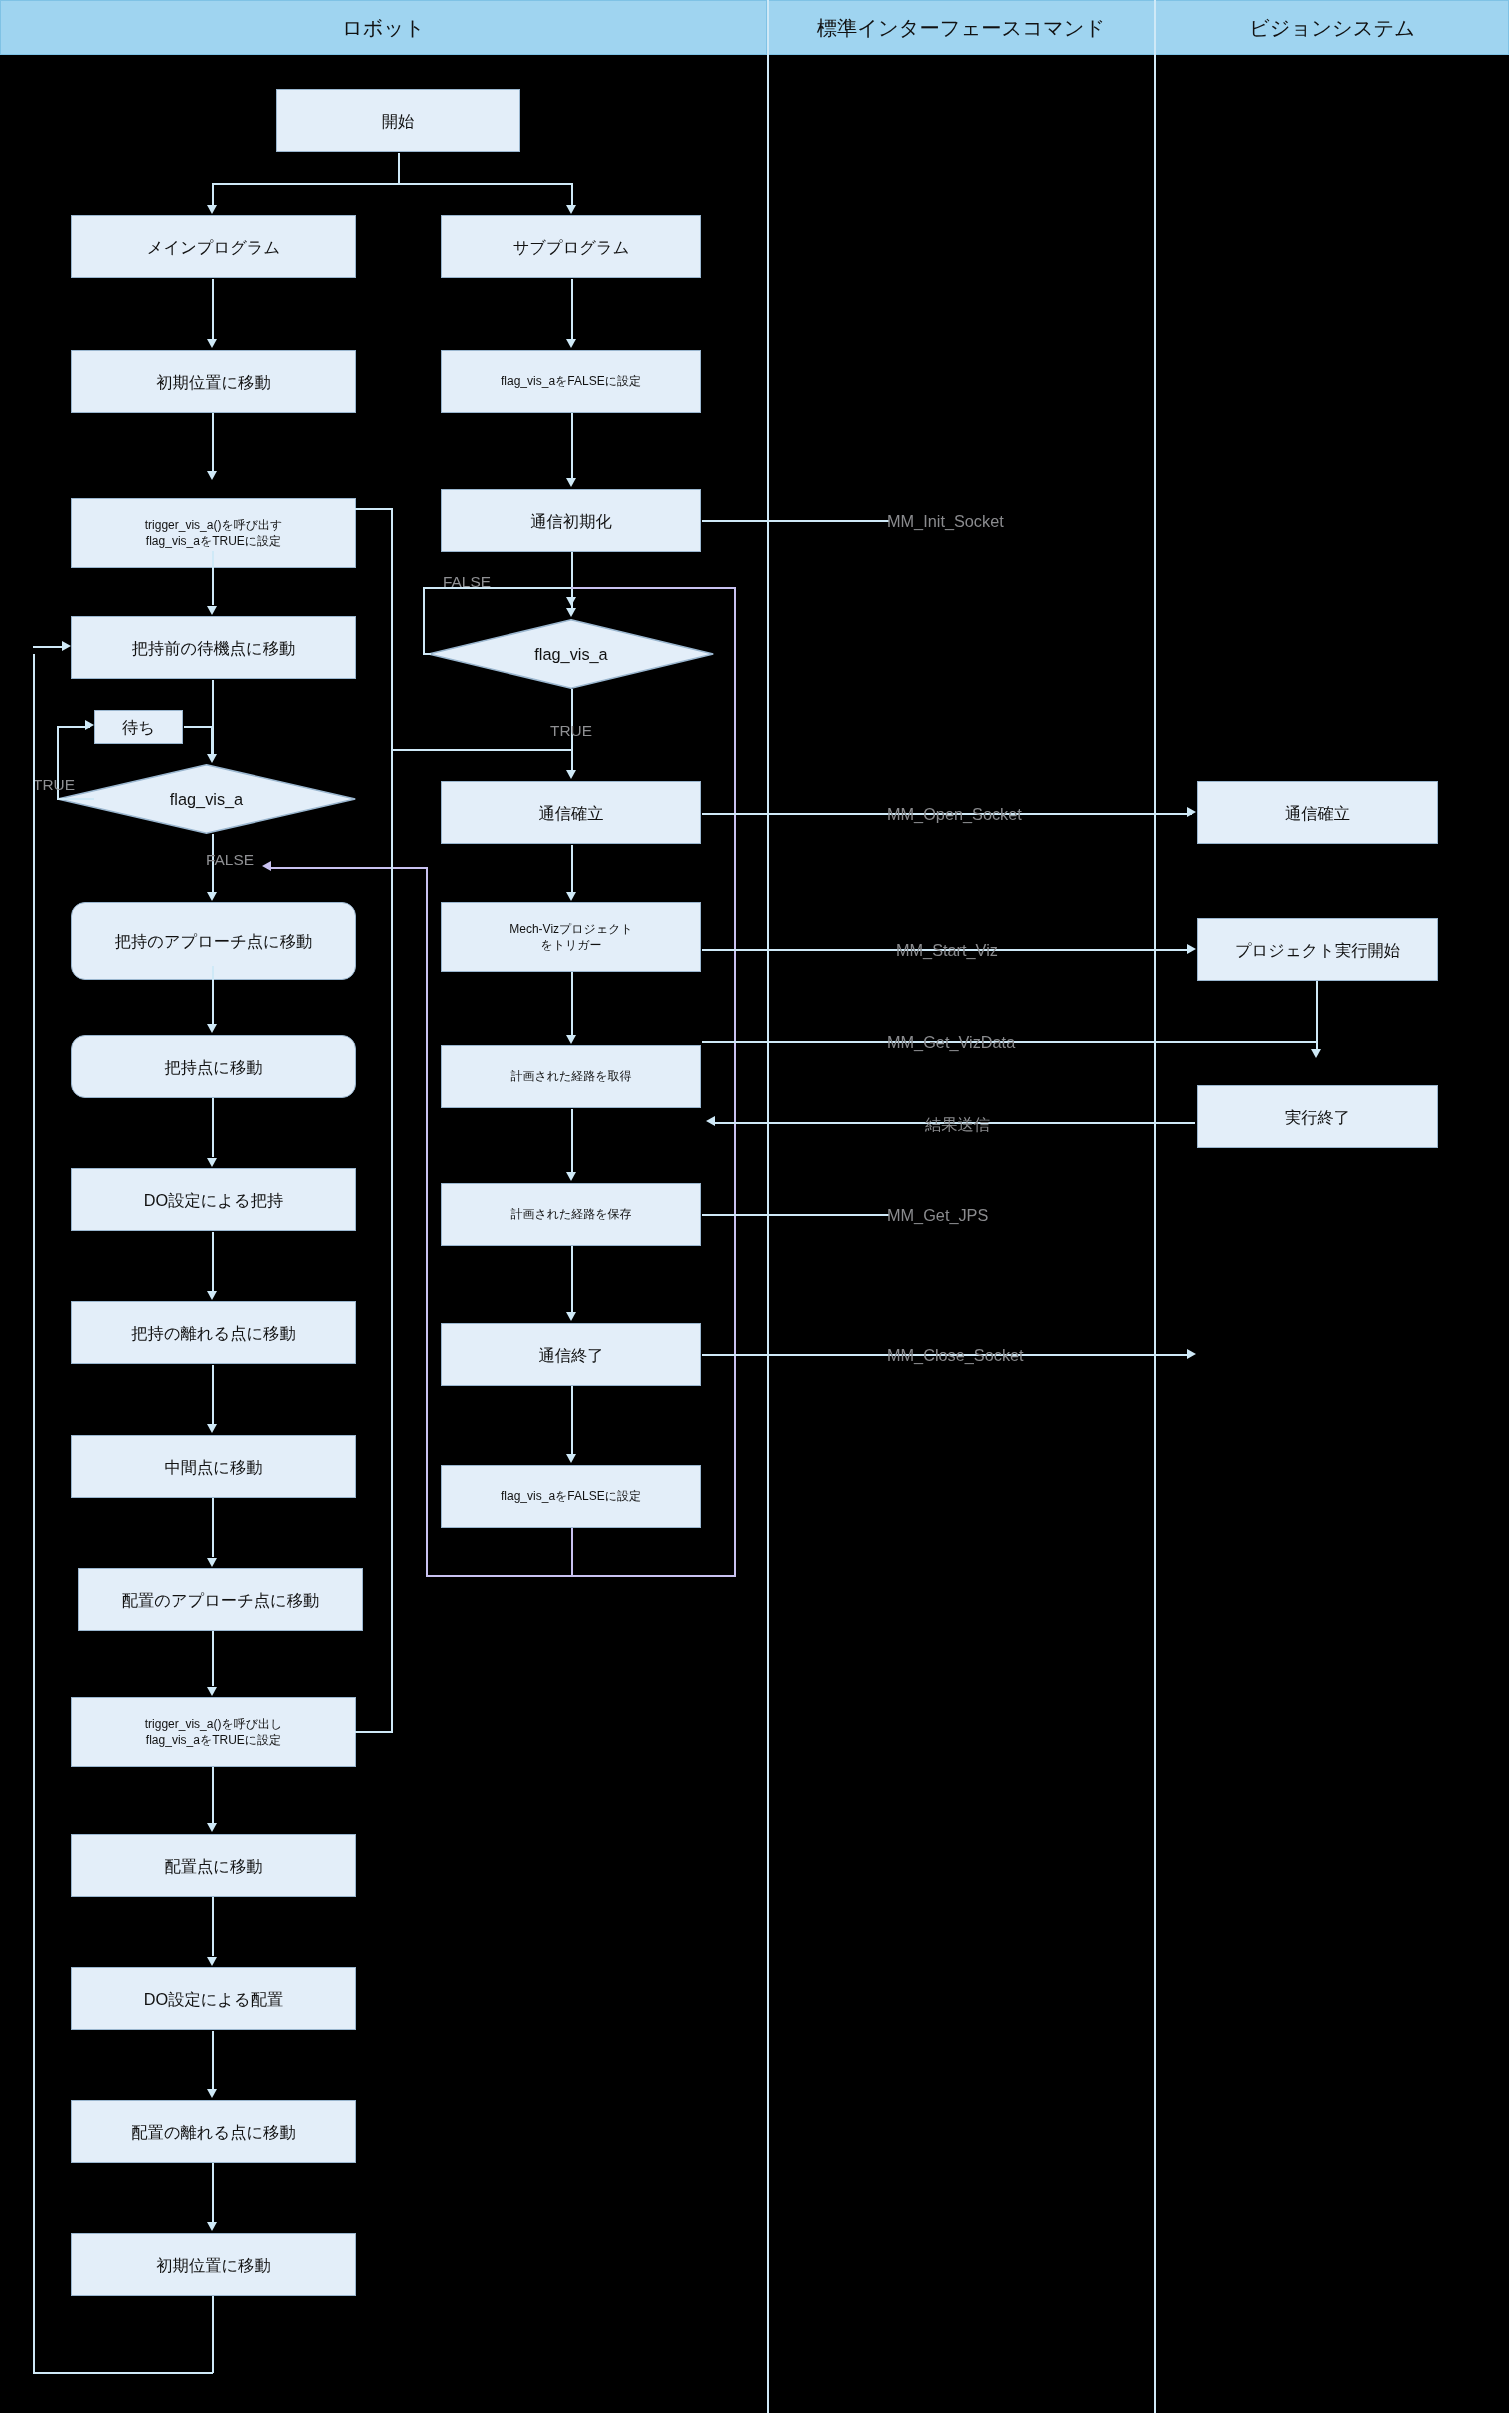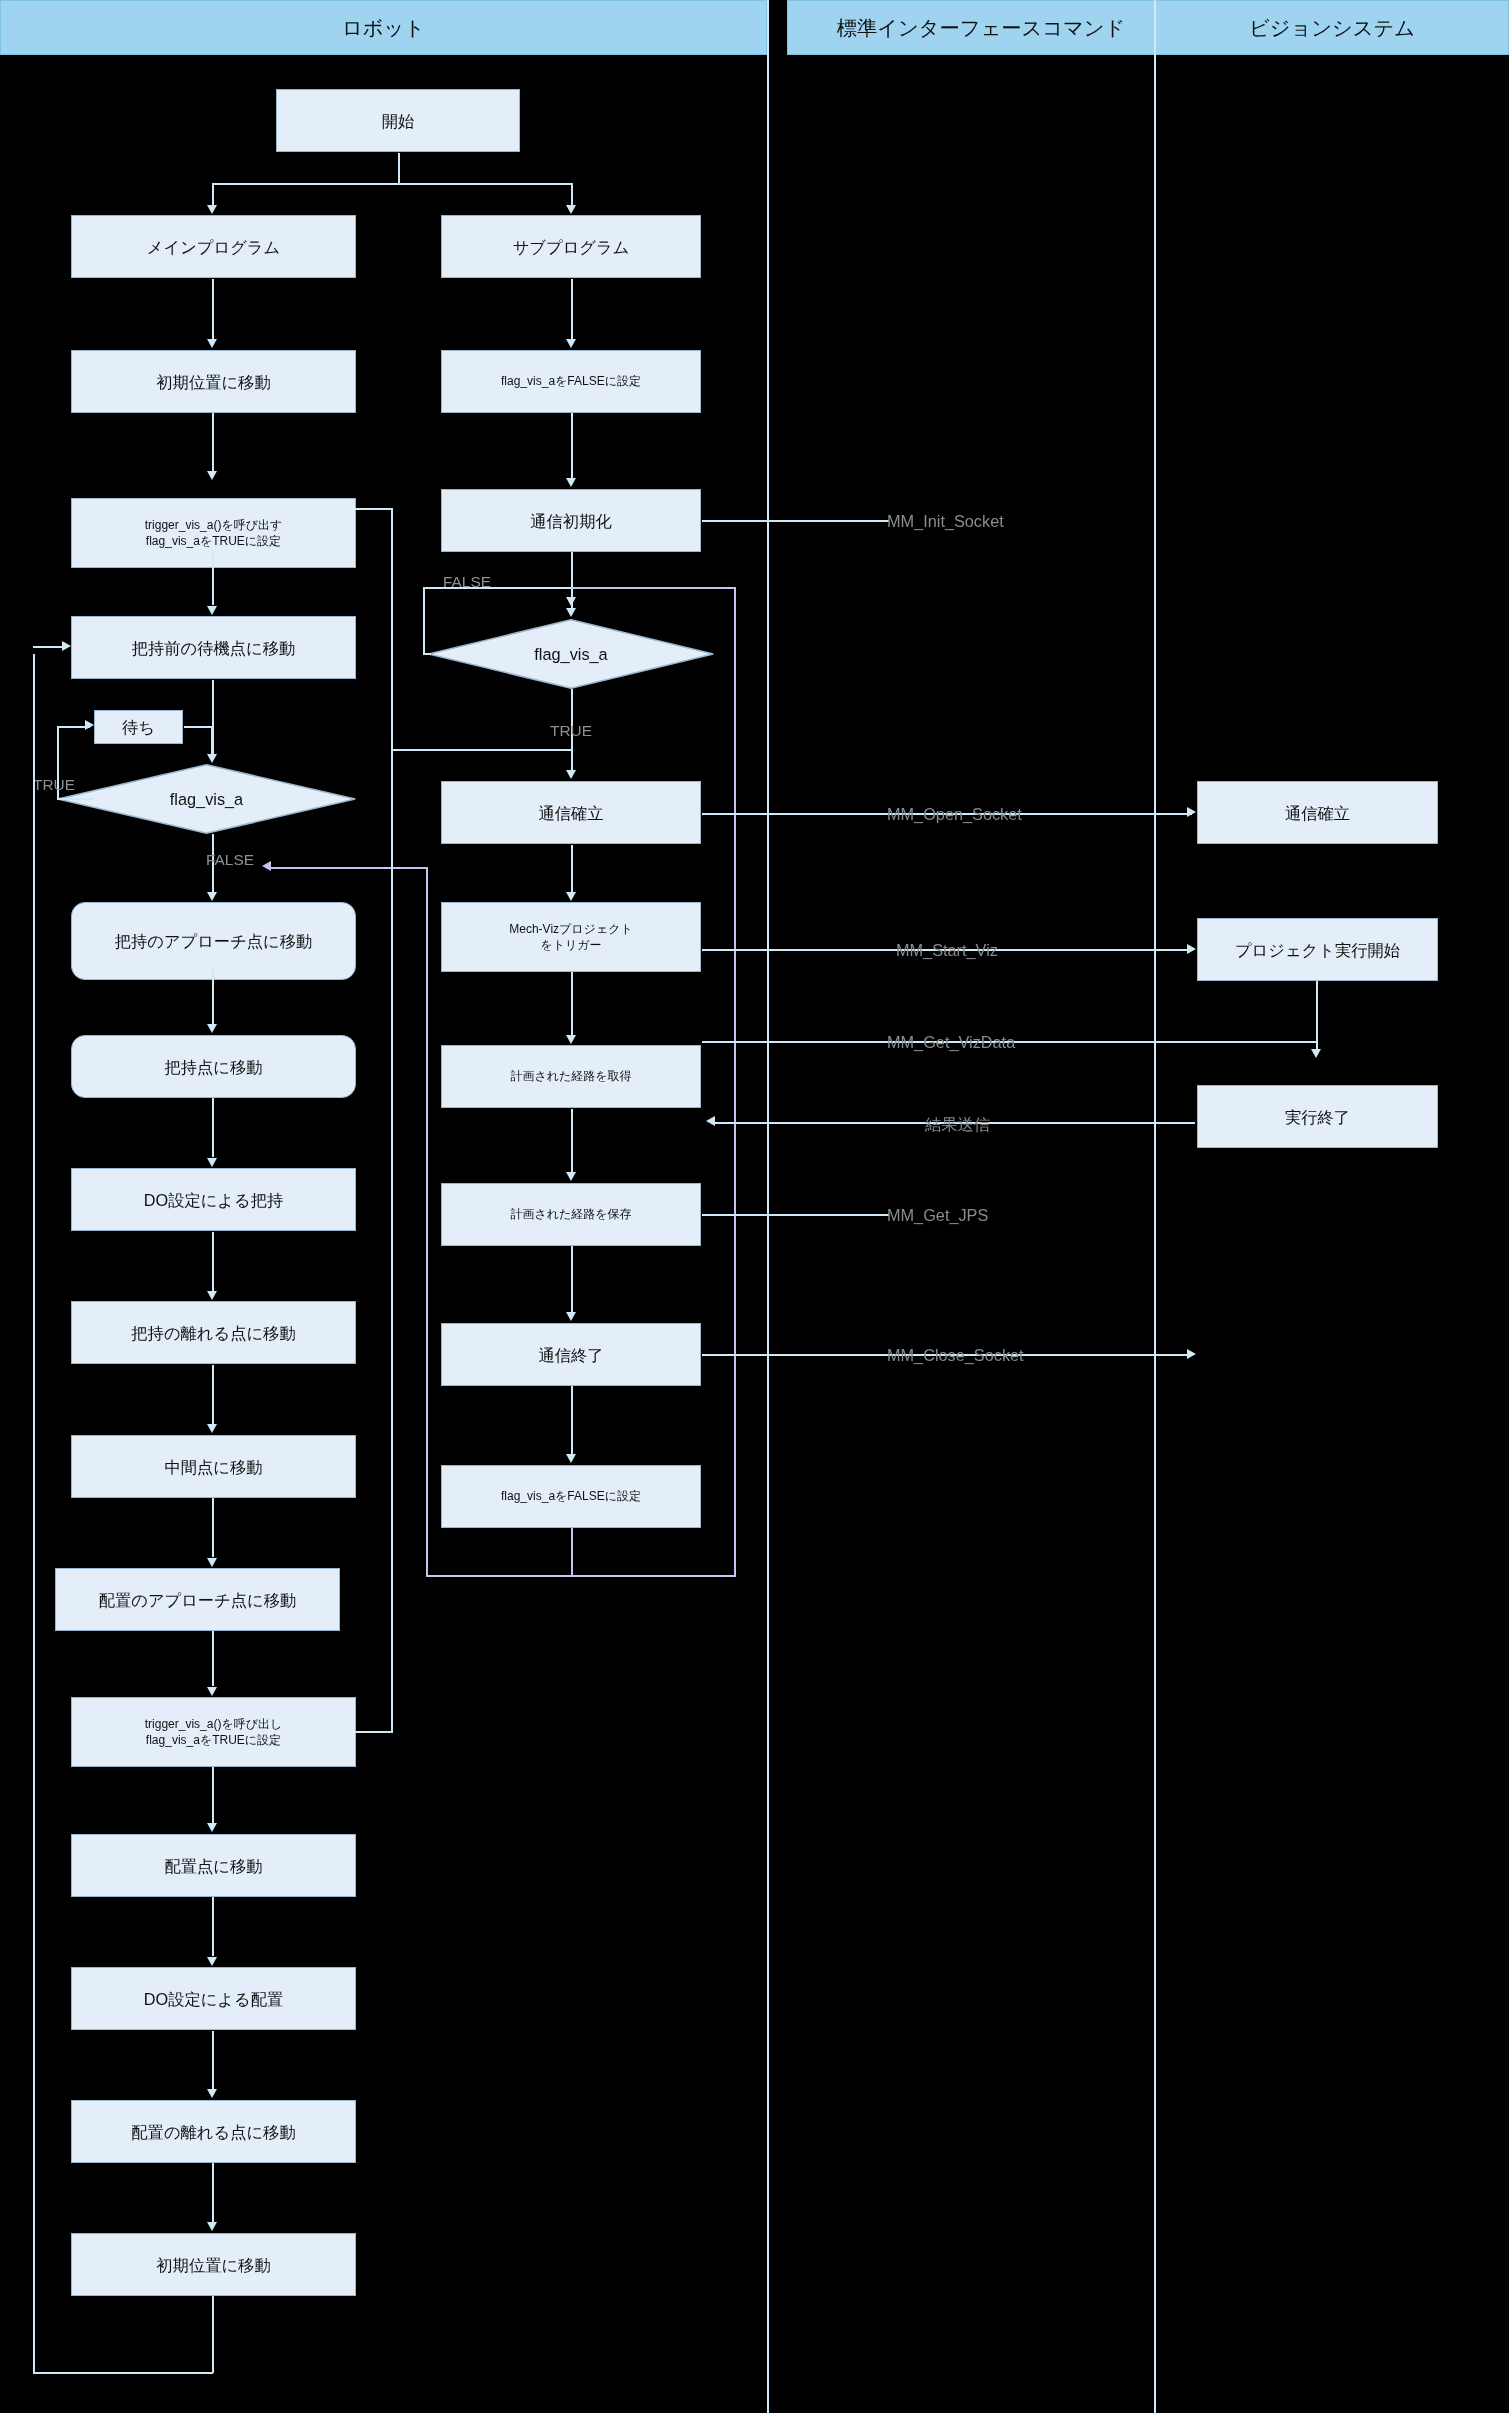--- a/index.html
+++ b/index.html
@@ -111,42 +111,42 @@
     font-size: 16.3px;
     white-space: nowrap;
   }
 </style>
 </head>
 <body>
 
 <div id="page">
 
   <div class="lane-head" style="left:0; width:767px;">ロボット</div>
-  <div class="lane-head" style="left:767px; width:388px;margin-left:20px;">標準インターフェースコマンド</div>
+  <div class="lane-head" style="left:767px; width:388px;">標準インターフェースコマンド</div>
   <div class="lane-head" style="left:1155px; width:354px;">ビジョンシステム</div>
 
   <div class="lane-sep" style="left:767px;"></div>
   <div class="lane-sep" style="left:1154px;"></div>
 
   <div class="node" style="left:276px; top:89px; width:244px; height:63px;">開始</div>
 
   <div class="node" style="left:71px; top:215px; width:285px; height:63px;">メインプログラム</div>
   <div class="node" style="left:71px; top:350px; width:285px; height:63px;">初期位置に移動</div>
   <div class="node small" style="left:71px; top:481px; width:285px; height:70px;margin-top:17px;">trigger_vis_a()を呼び出す
 flag_vis_aをTRUEに設定</div>
   <div class="node" style="left:71px; top:616px; width:285px; height:63px;">把持前の待機点に移動</div>
 
   <div class="node" style="left:94px; top:710px; width:89px; height:34px; font-size:16.3px;">待ち</div>
 
   <div class="node" style="left:71px; top:902px; width:285px; height:78px;border-radius:14px;">把持のアプローチ点に移動</div>
   <div class="node" style="left:71px; top:1035px; width:285px; height:63px;border-radius:14px;">把持点に移動</div>
   <div class="node" style="left:71px; top:1168px; width:285px; height:63px;">DO設定による把持</div>
   <div class="node" style="left:71px; top:1301px; width:285px; height:63px;">把持の離れる点に移動</div>
   <div class="node" style="left:71px; top:1435px; width:285px; height:63px;">中間点に移動</div>
-  <div class="node" style="left:55px; top:1568px; width:285px; height:63px;">配置のアプローチ点に移動</div>
+  <div class="node" style="left:78px; top:1568px; width:285px; height:63px;">配置のアプローチ点に移動</div>
   <div class="node small" style="left:71px; top:1697px; width:285px; height:70px;">trigger_vis_a()を呼び出し
 flag_vis_aをTRUEに設定</div>
   <div class="node" style="left:71px; top:1834px; width:285px; height:63px;">配置点に移動</div>
   <div class="node" style="left:71px; top:1967px; width:285px; height:63px;">DO設定による配置</div>
   <div class="node" style="left:71px; top:2100px; width:285px; height:63px;">配置の離れる点に移動</div>
   <div class="node" style="left:71px; top:2233px; width:285px; height:63px;">初期位置に移動</div>
 
   <div class="diamond-wrap" style="left:57px; top:764px; width:299px; height:70px;">
     <svg class="dshape" viewBox="0 0 368 86" preserveAspectRatio="none">
       <polygon points="184,1 367,43 184,85 1,43" fill="#e3eef9" stroke="#9ab6cf" stroke-width="2"></polygon>

